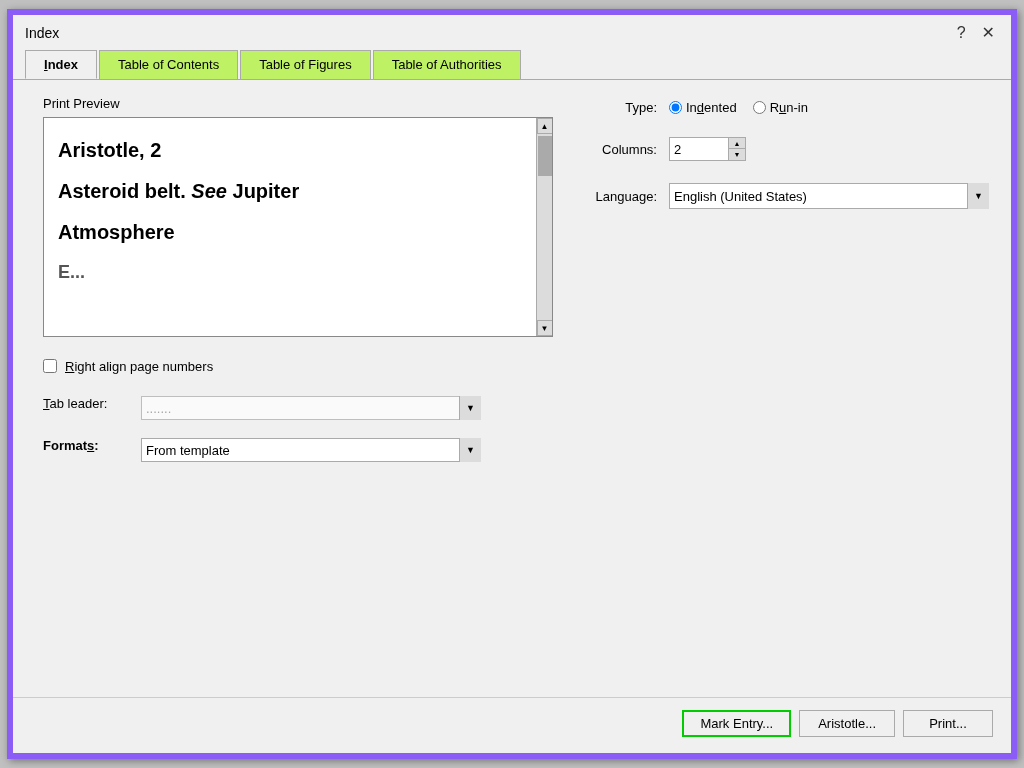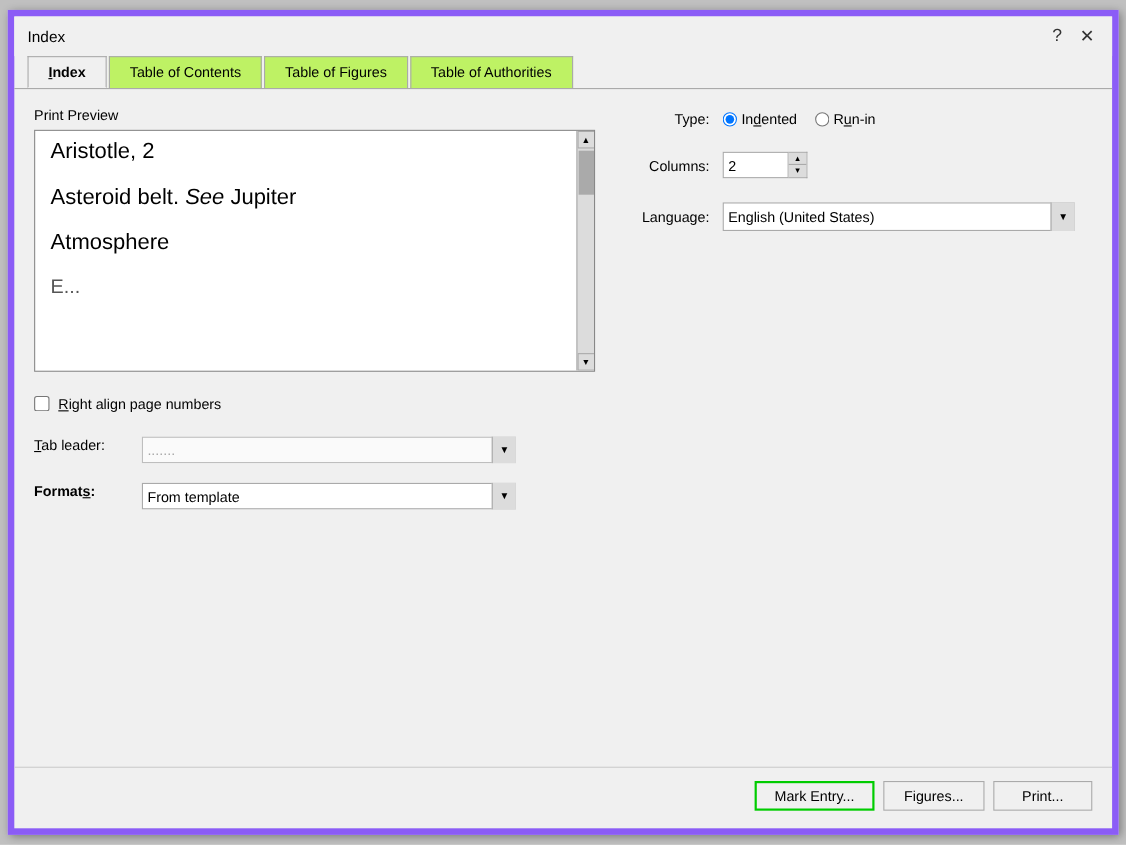--- a/index.html
+++ b/index.html
@@ -81,20 +81,21 @@
     .main-content {
       display: flex;
       gap: 24px;
       flex: 1;
     }
     .left-panel {
       flex: 0 0 510px;
       display: flex;
       flex-direction: column;
       gap: 14px;
+      margin-left: 12px;
     }
     .right-panel {
       flex: 1;
       display: flex;
       flex-direction: column;
       gap: 14px;
       padding-top: 4px;
     }
     .section-label {
       font-size: 13px;
@@ -104,22 +105,23 @@
     .preview-box {
       border: 1px solid #888;
       background: #fff;
       height: 220px;
       overflow: hidden;
       position: relative;
       display: flex;
     }
     .preview-content {
       flex: 1;
-      padding: 8px 14px;
+      padding: 21px 14px;
       overflow: hidden;
+      font-weight: bold;
     }
     .preview-item {
       font-size: 20px;
       margin-bottom: 18px;
       color: #000;
     }
     .preview-item .italic {
       font-style: italic;
     }
     .scrollbar {
@@ -425,16 +427,16 @@
           </div>
         </div>
       </div>
     </div>
 
     <div style="flex:1;"></div>
   </div>
 
   <div class="bottom-bar">
     <button class="btn btn-highlight">Mark Entry...</button>
-    <button class="btn">Figures...</button>
+    <button class="btn">Aristotle...</button>
     <button class="btn">Print...</button>
   </div>
 </div>
 
 </body></html>

